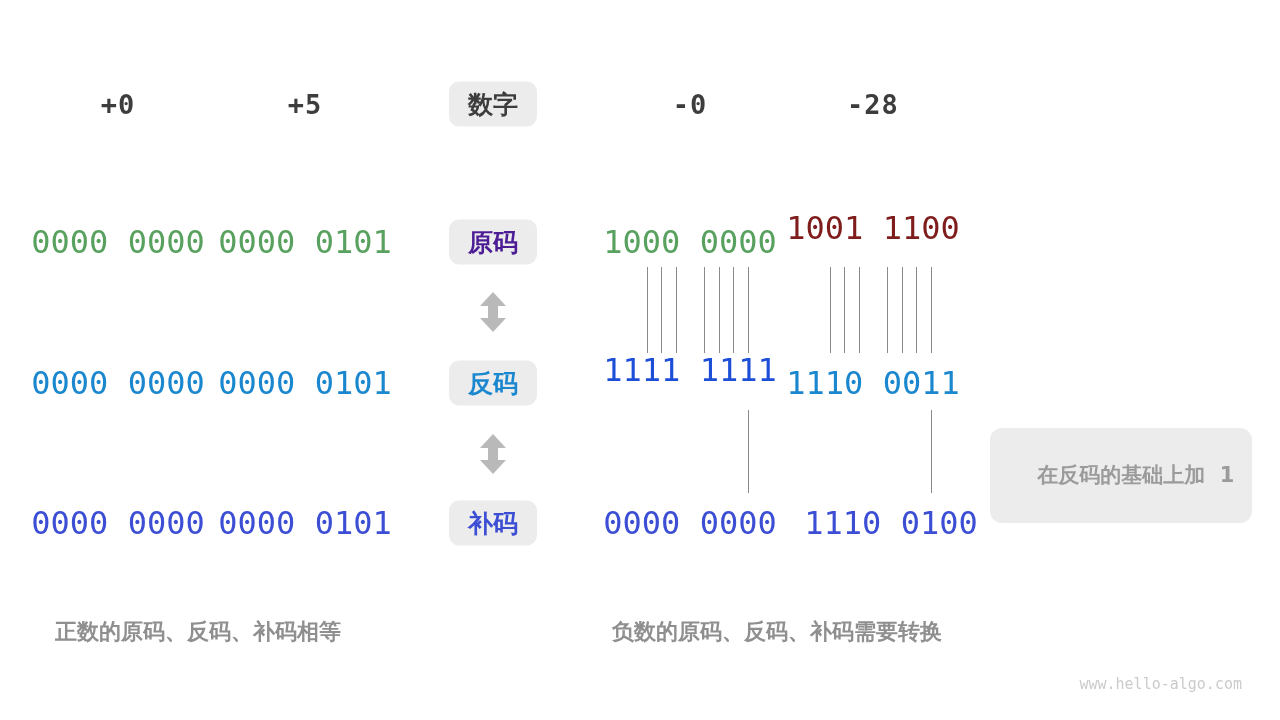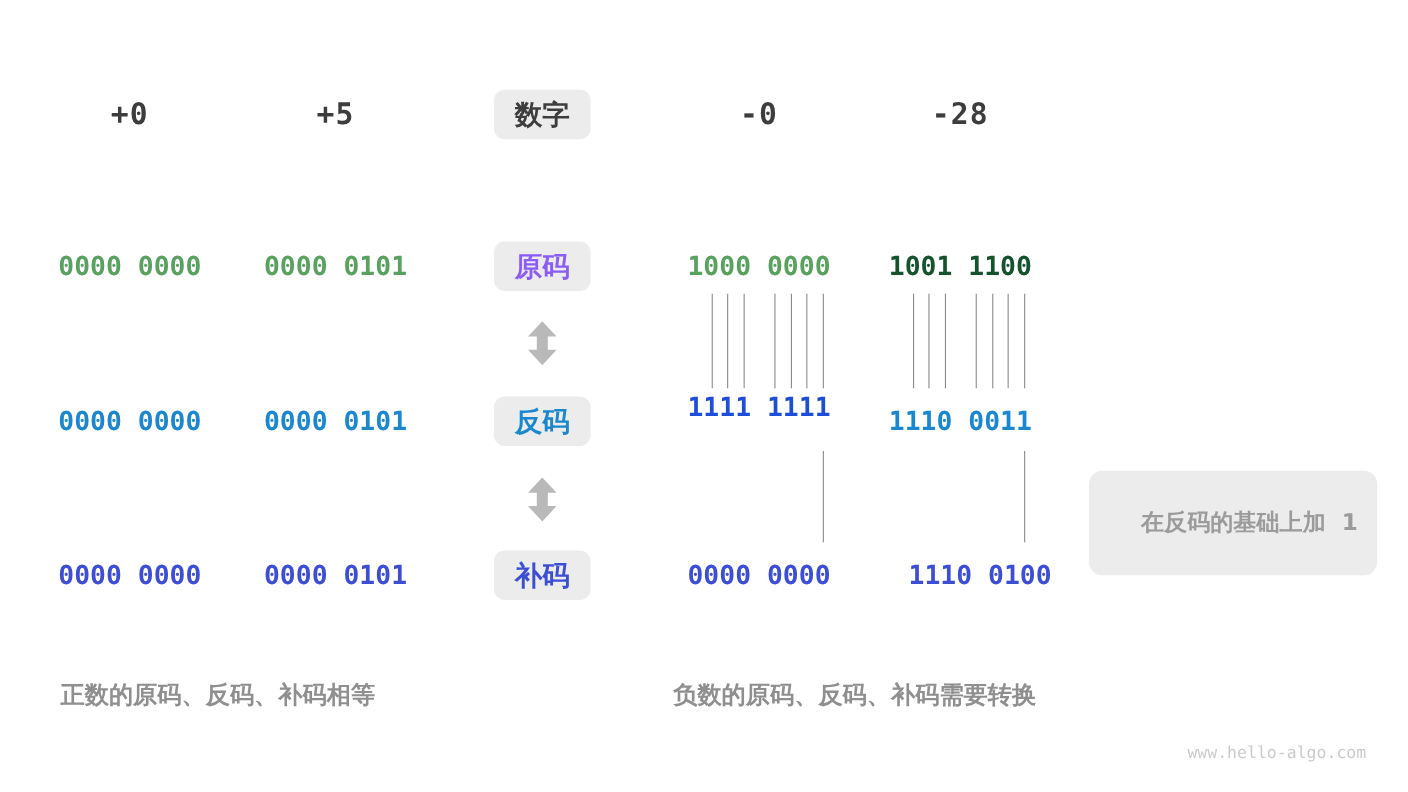--- a/index.html
+++ b/index.html
@@ -6,21 +6,21 @@
   .stage {
     position:relative; width:1280px; height:720px; background:#ffffff;
     overflow:hidden; font-family:"DejaVu Sans","Liberation Sans",sans-serif;
   }
   .cell {
     position:absolute; transform:translate(-50%,-50%);
     white-space:pre; line-height:1;
   }
   .mono { font-family:"DejaVu Sans Mono","Liberation Mono",monospace; }
   .num  { font-size:27px; font-weight:bold; color:#3d3d3d; letter-spacing:1px; }
-  .bin  { font-size:24px; font-weight:bold; }
+  .bin  { font-size:32px; font-weight:normal; }
   .tag {
     position:absolute; transform:translate(-50%,-50%);
     width:88px; height:45px; background:#ececec; border-radius:10px;
     display:flex; align-items:center; justify-content:center;
     font-size:25px; font-weight:bold; white-space:pre;
   }
   .arrow { position:absolute; transform:translate(-50%,-50%); }
   .vline { position:absolute; width:1px; background:#8a8a8a; }
   .note {
     position:absolute; background:#ececec; border-radius:12px;
@@ -45,24 +45,24 @@
   <span class="cell mono num" style="left:305px;top:104px">+5</span>
   <div class="tag" style="left:493px;top:104px">
     <span style="color: rgb(61, 61, 61);">数字</span>
   </div>
   <span class="cell mono num" style="left:690px;top:104px">-0</span>
   <span class="cell mono num" style="left:873px;top:104px">-28</span>
 
   <span class="cell mono bin" style="left: 118px; top: 242px; color: rgb(88, 161, 94);">0000 0000</span>
   <span class="cell mono bin" style="left: 305px; top: 242px; color: rgb(88, 161, 94);">0000 0101</span>
   <div class="tag" style="left:493px;top:242px">
-    <span style="color: #8b5cf6;">原码</span>
+    <span style="color: #4c1d95;">原码</span>
   </div>
   <span class="cell mono bin" style="left: 690px; top: 242px; color: rgb(88, 161, 94);">1000 0000</span>
-  <span class="cell mono bin" style="left: 873px; top: 242px; color: #14532d;">1001 1100</span>
+  <span class="cell mono bin" style="left: 873px; top: 228px; color: #7f1d1d;">1001 1100</span>
 
   <svg class="arrow" style="left:493px;top:312px" width="26" height="40" viewBox="0 0 26 40">
     <polygon points="13,0 26,14 0,14" fill="#b9b9b9"></polygon>
     <rect x="8" y="13" width="10" height="14" fill="#b9b9b9"></rect>
     <polygon points="13,40 26,26 0,26" fill="#b9b9b9"></polygon>
   </svg>
 
   <span class="cell mono bin" style="left: 118px; top: 383px; color: rgb(26, 135, 207);">0000 0000</span>
   <span class="cell mono bin" style="left: 305px; top: 383px; color: rgb(26, 135, 207);">0000 0101</span>
   <div class="tag" style="left:493px;top:383px">

